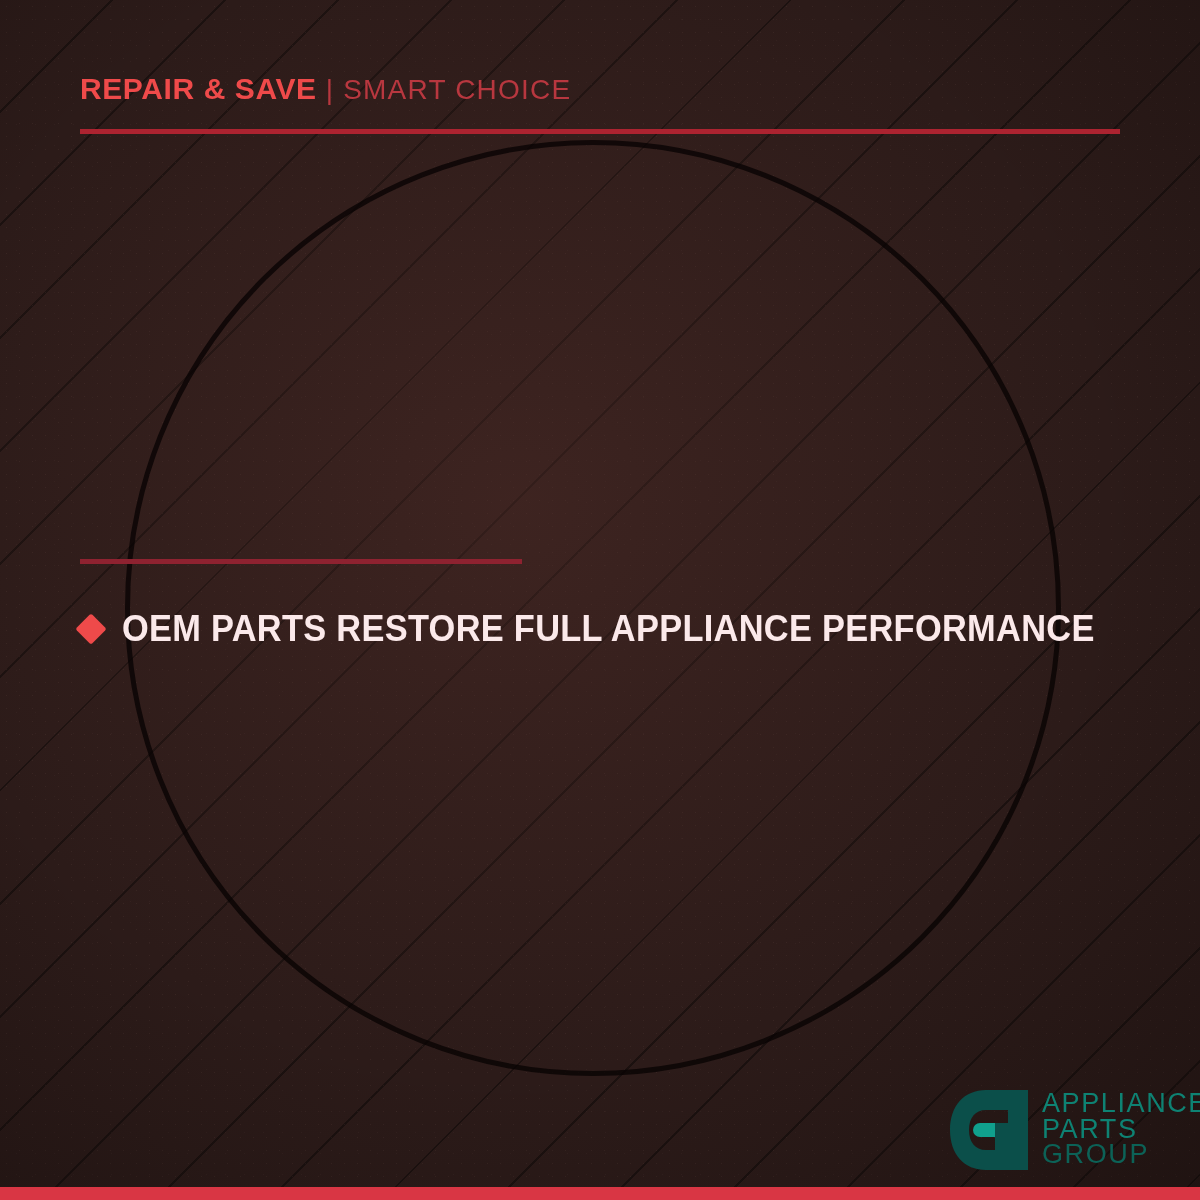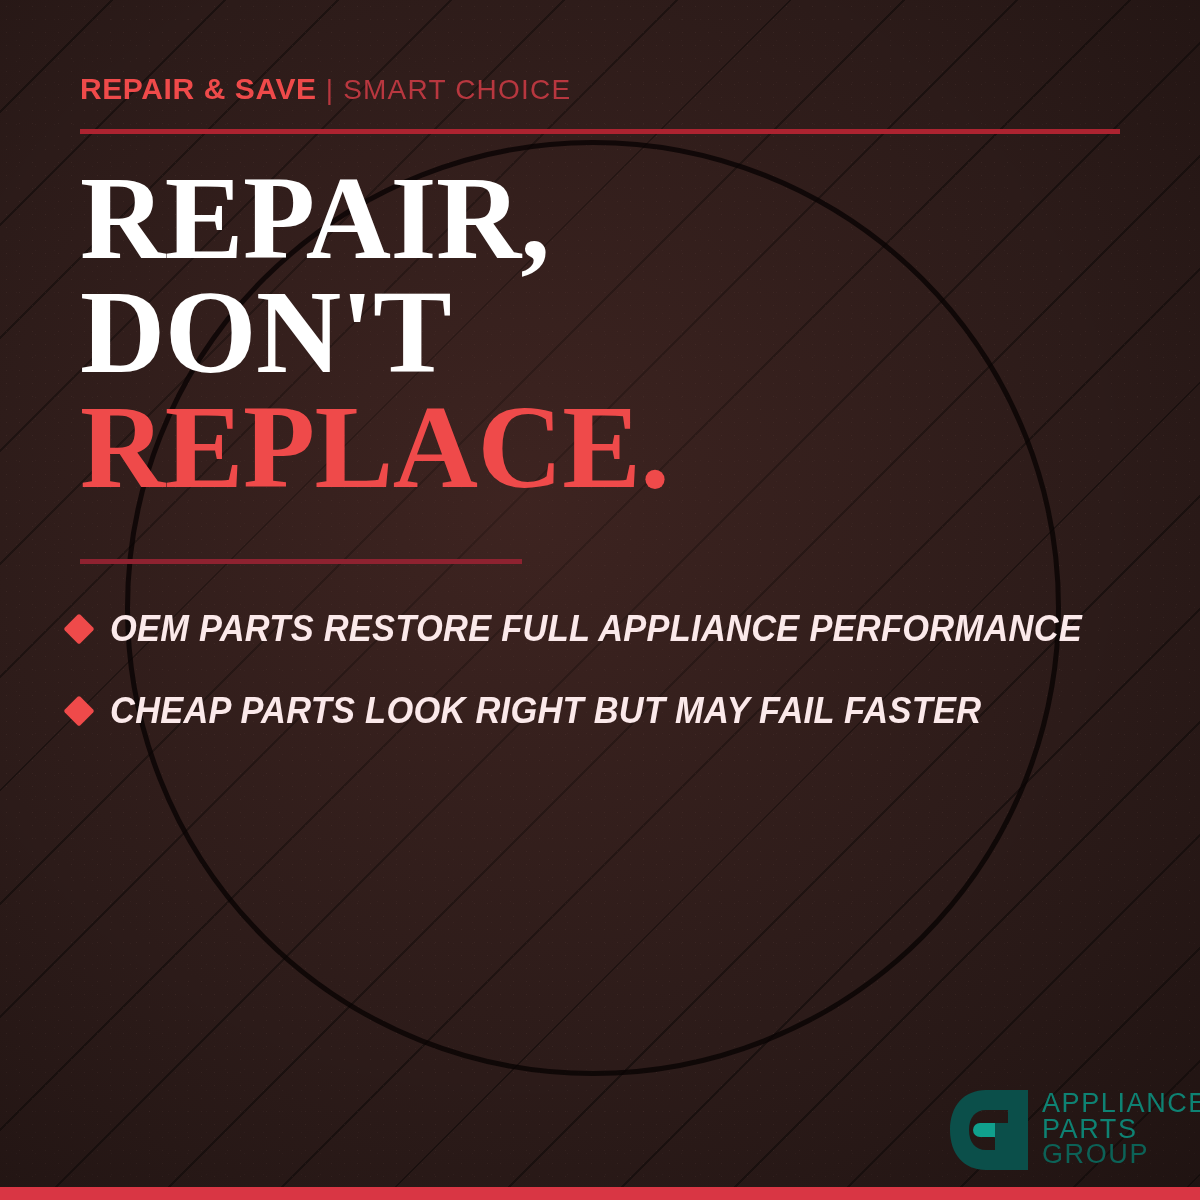--- a/index.html
+++ b/index.html
@@ -116,24 +116,23 @@
     left: 80px;
     top: 559px;
     width: 442px;
     height: 5px;
     background: #8e2230;
   }
 
   
   .bullets {
     position: absolute;
-    left: 68px;
+    left: 80px;
     top: 588px;
     width: 1070px;
-    font-style: italic;
   }
   .bullet {
     display: flex;
     align-items: center;
     height: 82px;
   }
   .bullet-marker {
     flex: 0 0 auto;
     width: 22px;
     height: 22px;
@@ -199,36 +198,27 @@
   <div class="bg-circle"></div>
 
   <div class="content">
 
     <div class="kicker">
       <span class="kicker-strong">REPAIR &amp; SAVE</span><span class="kicker-light">| SMART CHOICE</span>
     </div>
 
     <div class="rule-top"></div>
 
-    <div class="headline">
-      <span class="l1">REPAIR,</span>
-      <span class="l2">DON'T</span>
-      <span class="l3">REPLACE.</span>
-    </div>
 
     <div class="rule-mid"></div>
 
     <div class="bullets">
       <div class="bullet">
         <span class="bullet-marker"></span>
         <span class="bullet-text">OEM PARTS RESTORE FULL APPLIANCE PERFORMANCE</span>
-      </div>
-      <div class="bullet">
-        <span class="bullet-marker"></span>
-        <span class="bullet-text">CHEAP PARTS LOOK RIGHT BUT MAY FAIL FASTER</span>
       </div>
     </div>
 
     <div class="logo">
       <svg class="logo-mark" viewBox="0 0 78 80">
         <path fill="#0b4f4a" d="M36 0 H78 V80 H58 V20 H36 C25 20 19 28 19 40 C19 52 25 60 36 60 H45 V47 H58 V80 H36 C14 80 0 64 0 40 C0 16 14 0 36 0 Z"></path>
         <rect fill="#0b4f4a" x="45" y="33" width="13" height="14"></rect>
         <path fill="#10a08d" d="M30 33 H45 V47 H30 A7 7 0 0 1 30 33 Z"></path>
       </svg>
       <div class="logo-words">

